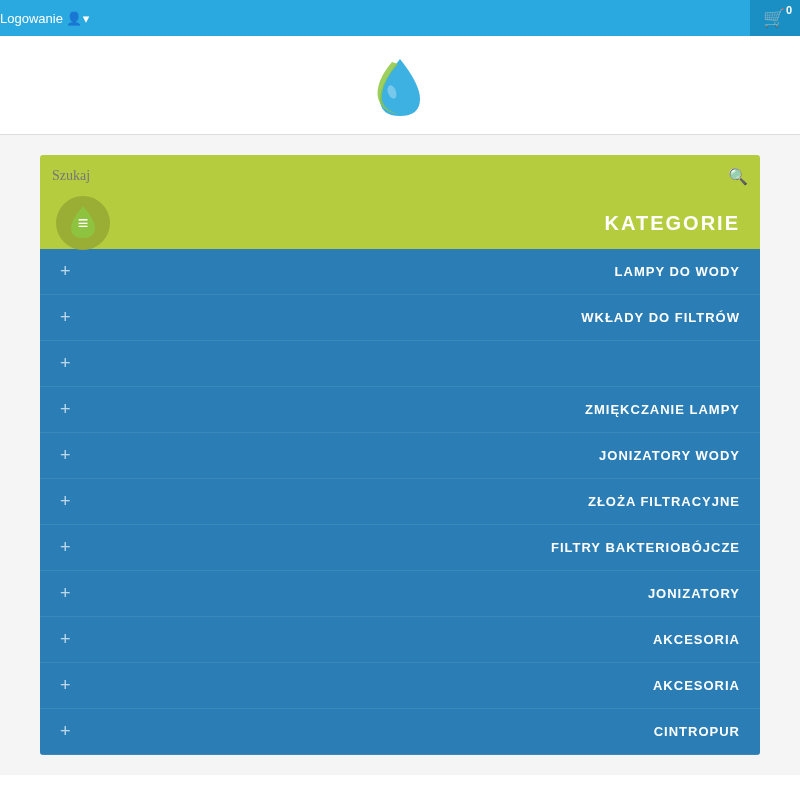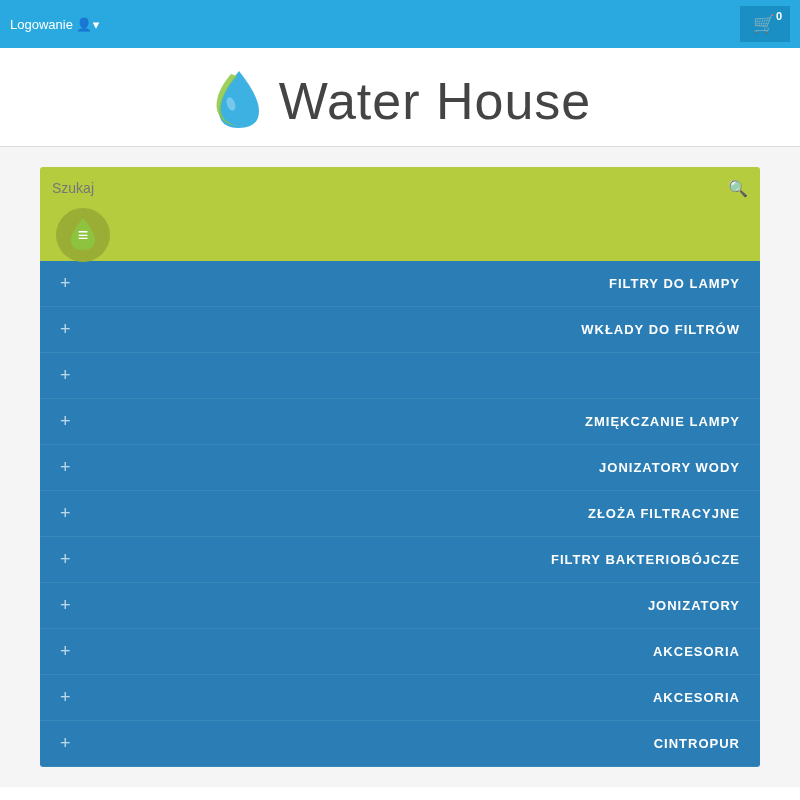--- a/index.html
+++ b/index.html
@@ -7,25 +7,25 @@
       width: 800px;
       height: 800px;
       font-family: Arial, sans-serif;
       background: #fff;
       overflow: hidden;
     }
 
     
     .top-bar {
       background: #29a9e0;
-      height: 48px;
+      height: 36px;
       display: flex;
       align-items: center;
       justify-content: space-between;
-      padding: 0 10px;
+      padding: 0 0;
     }
     .top-bar-login {
       color: #fff;
       font-size: 13px;
       cursor: pointer;
     }
     .top-bar-cart {
       background: #1a8fc4;
       width: 50px;
       height: 36px;
@@ -88,20 +88,21 @@
       height: 42px;
       border-radius: 3px 3px 0 0;
     }
     .search-input {
       background: transparent;
       border: none;
       outline: none;
       color: #555;
       font-size: 14px;
       flex: 1;
+      font-family: Liberation Serif, serif;
     }
     .search-input::placeholder {
       color: #777;
     }
     .search-btn {
       background: transparent;
       border: none;
       cursor: pointer;
       color: #555;
       font-size: 16px;
@@ -189,21 +190,20 @@
   <div class="logo-area">
 
     <svg class="logo-icon" viewBox="0 0 60 70" xmlns="http://www.w3.org/2000/svg">
 
       <path d="M30 5 Q10 30 10 45 Q10 62 30 62 Q50 62 50 45 Q50 30 30 5Z" fill="#29a9e0" opacity="0.9"></path>
 
       <path d="M22 8 Q5 28 8 44 Q12 58 28 60 Q10 55 12 40 Q14 25 28 10Z" fill="#8dc540" opacity="0.85"></path>
 
       <ellipse cx="22" cy="38" rx="4" ry="7" fill="white" opacity="0.3" transform="rotate(-20 22 38)"></ellipse>
     </svg>
-    <span class="logo-text">Water House</span>
   </div>
 </div>
 
 <div class="content-area">
 
   <div class="search-bar">
     <input class="search-input" type="text" placeholder="Szukaj" style="">
     <button class="search-btn">
       <span>🔍</span>
     </button>
@@ -212,26 +212,27 @@
   <div class="category-panel">
 
     <div class="category-header">
       <div class="category-header-icon">
 
         <svg width="32" height="38" viewBox="0 0 32 38">
           <path d="M16 2 Q4 16 4 24 Q4 34 16 34 Q28 34 28 24 Q28 16 16 2Z" fill="#8dc540" opacity="0.9"></path>
         </svg>
         <span class="hamburger" style="position:absolute; color:#fff; font-size:18px;">≡</span>
       </div>
+      <span class="category-title">KATEGORIE</span>
     </div>
 
     <ul class="category-list" id="category-list">
     <li class="category-item">
       <span class="category-plus">+</span>
-      <span class="category-name">FILTRY DO LAMPY</span>
+      <span class="category-name">LAMPY DO WODY</span>
     </li>
         <li class="category-item">
       <span class="category-plus">+</span>
       <span class="category-name">WKŁADY DO FILTRÓW</span>
     </li>
         <li class="category-item">
       <span class="category-plus">+</span>
     </li>
         <li class="category-item">
       <span class="category-plus">+</span>

